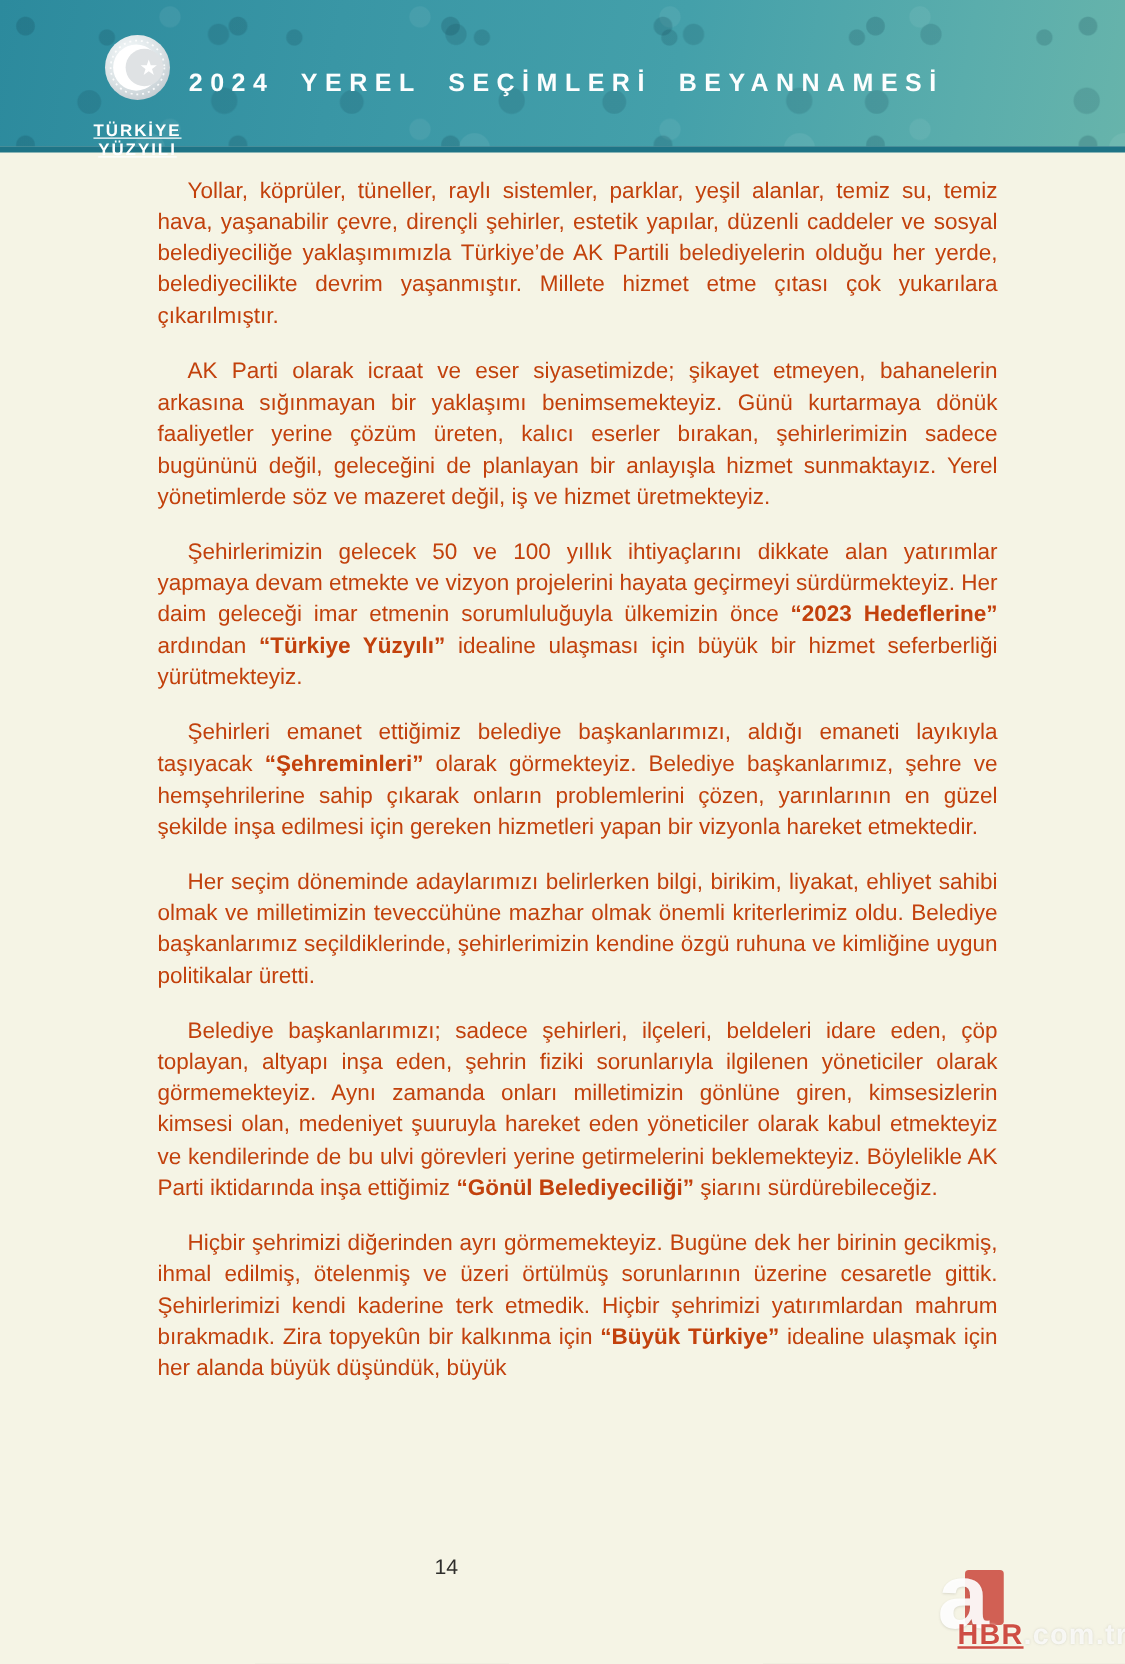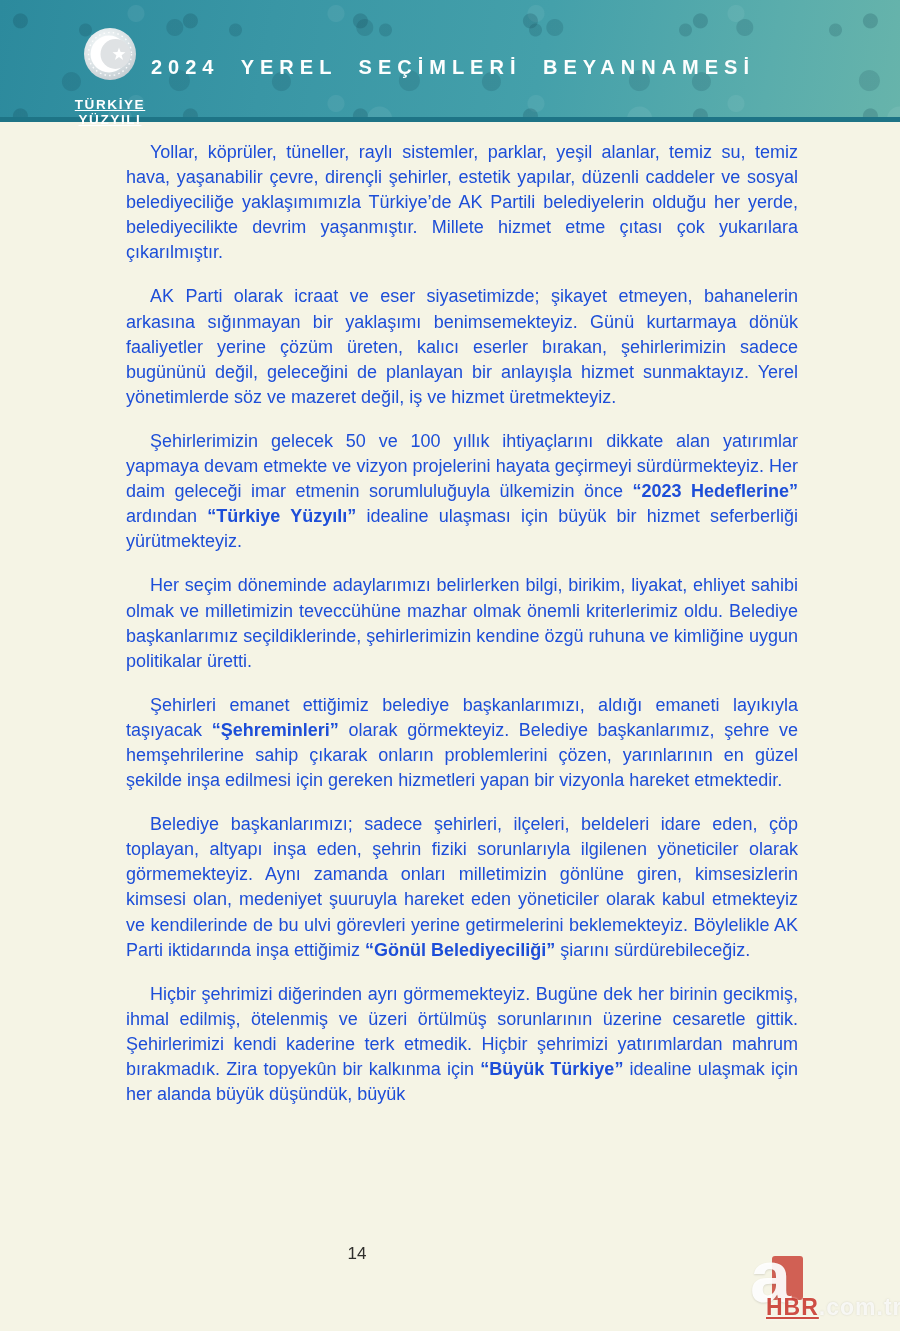--- a/index.html
+++ b/index.html
@@ -75,21 +75,21 @@
   }
 
   
   main.doc {
     position: absolute;
     left: 126px;
     top: 140px;
     width: 672px;
     font-size: 18px;
     line-height: 25.1px;
-    color: #1d4ed8;
+    color: #c2410c;
     text-align: justify;
   }
   main.doc p {
     margin: 0 0 19px 0;
     text-indent: 24px;
   }
   main.doc .bold { font-weight: 700; margin-top: 32px; }
 
   
   .page-number {
@@ -178,22 +178,22 @@
       </div>
     </div>
 
     <h1>2024 YEREL SEÇİMLERİ BEYANNAMESİ</h1>
   </header>
 
   <main class="doc" id="doc-body">
       <p><span>Yollar, köprüler, tüneller, raylı sistemler, parklar, yeşil alanlar, temiz su, temiz hava, yaşanabilir çevre, dirençli şehirler, estetik yapılar, düzenli caddeler ve sosyal belediyeciliğe yaklaşımımızla Türkiye’de AK Partili belediyelerin olduğu her yerde, belediyecilikte devrim yaşanmıştır. Millete hizmet etme çıtası çok yukarılara çıkarılmıştır.</span></p>
       <p><span>AK Parti olarak icraat ve eser siyasetimizde; şikayet etmeyen, bahanelerin arkasına sığınmayan bir yaklaşımı benimsemekteyiz. Günü kurtarmaya dönük faaliyetler yerine çözüm üreten, kalıcı eserler bırakan, şehirlerimizin sadece bugününü değil, geleceğini de planlayan bir anlayışla hizmet sunmaktayız. Yerel yönetimlerde söz ve mazeret değil, iş ve hizmet üretmekteyiz.</span></p>
       <p><span>Şehirlerimizin gelecek 50 ve 100 yıllık ihtiyaçlarını dikkate alan yatırımlar yapmaya devam etmekte ve vizyon projelerini hayata geçirmeyi sürdürmekteyiz. Her daim geleceği imar etmenin sorumluluğuyla ülkemizin önce </span><span class="bold">“2023 Hedeflerine”</span><span> ardından </span><span class="bold">“Türkiye Yüzyılı”</span><span> idealine ulaşması için büyük bir hizmet seferberliği yürütmekteyiz.</span></p>
+      <p><span>Şehirleri emanet ettiğimiz belediye başkanlarımızı, aldığı emaneti layıkıyla taşıyacak </span><span class="bold">“Şehreminleri”</span><span> olarak görmekteyiz. Belediye başkanlarımız, şehre ve hemşehrilerine sahip çıkarak onların problemlerini çözen, yarınlarının en güzel şekilde inşa edilmesi için gereken hizmetleri yapan bir vizyonla hareket etmektedir.</span></p>
       <p><span>Her seçim döneminde adaylarımızı belirlerken bilgi, birikim, liyakat, ehliyet sahibi olmak ve milletimizin teveccühüne mazhar olmak önemli kriterlerimiz oldu. Belediye başkanlarımız seçildiklerinde, şehirlerimizin kendine özgü ruhuna ve kimliğine uygun politikalar üretti.</span></p>
-      <p><span>Şehirleri emanet ettiğimiz belediye başkanlarımızı, aldığı emaneti layıkıyla taşıyacak </span><span class="bold">“Şehreminleri”</span><span> olarak görmekteyiz. Belediye başkanlarımız, şehre ve hemşehrilerine sahip çıkarak onların problemlerini çözen, yarınlarının en güzel şekilde inşa edilmesi için gereken hizmetleri yapan bir vizyonla hareket etmektedir.</span></p>
       <p><span>Belediye başkanlarımızı; sadece şehirleri, ilçeleri, beldeleri idare eden, çöp toplayan, altyapı inşa eden, şehrin fiziki sorunlarıyla ilgilenen yöneticiler olarak görmemekteyiz. Aynı zamanda onları milletimizin gönlüne giren, kimsesizlerin kimsesi olan, medeniyet şuuruyla hareket eden yöneticiler olarak kabul etmekteyiz ve kendilerinde de bu ulvi görevleri yerine getirmelerini beklemekteyiz. Böylelikle AK Parti iktidarında inşa ettiğimiz </span><span class="bold">“Gönül Belediyeciliği”</span><span> şiarını sürdürebileceğiz.</span></p>
       <p><span>Hiçbir şehrimizi diğerinden ayrı görmemekteyiz. Bugüne dek her birinin gecikmiş, ihmal edilmiş, ötelenmiş ve üzeri örtülmüş sorunlarının üzerine cesaretle gittik. Şehirlerimizi kendi kaderine terk etmedik. Hiçbir şehrimizi yatırımlardan mahrum bırakmadık. Zira topyekûn bir kalkınma için </span><span class="bold">“Büyük Türkiye”</span><span> idealine ulaşmak için her alanda büyük düşündük, büyük</span></p>
     </main>
 
   <div class="page-number">14</div>
 
   <div class="watermark">
     <div class="wm-redbox"></div>
     <span class="wm-a">a</span>
     <div class="wm-row">

